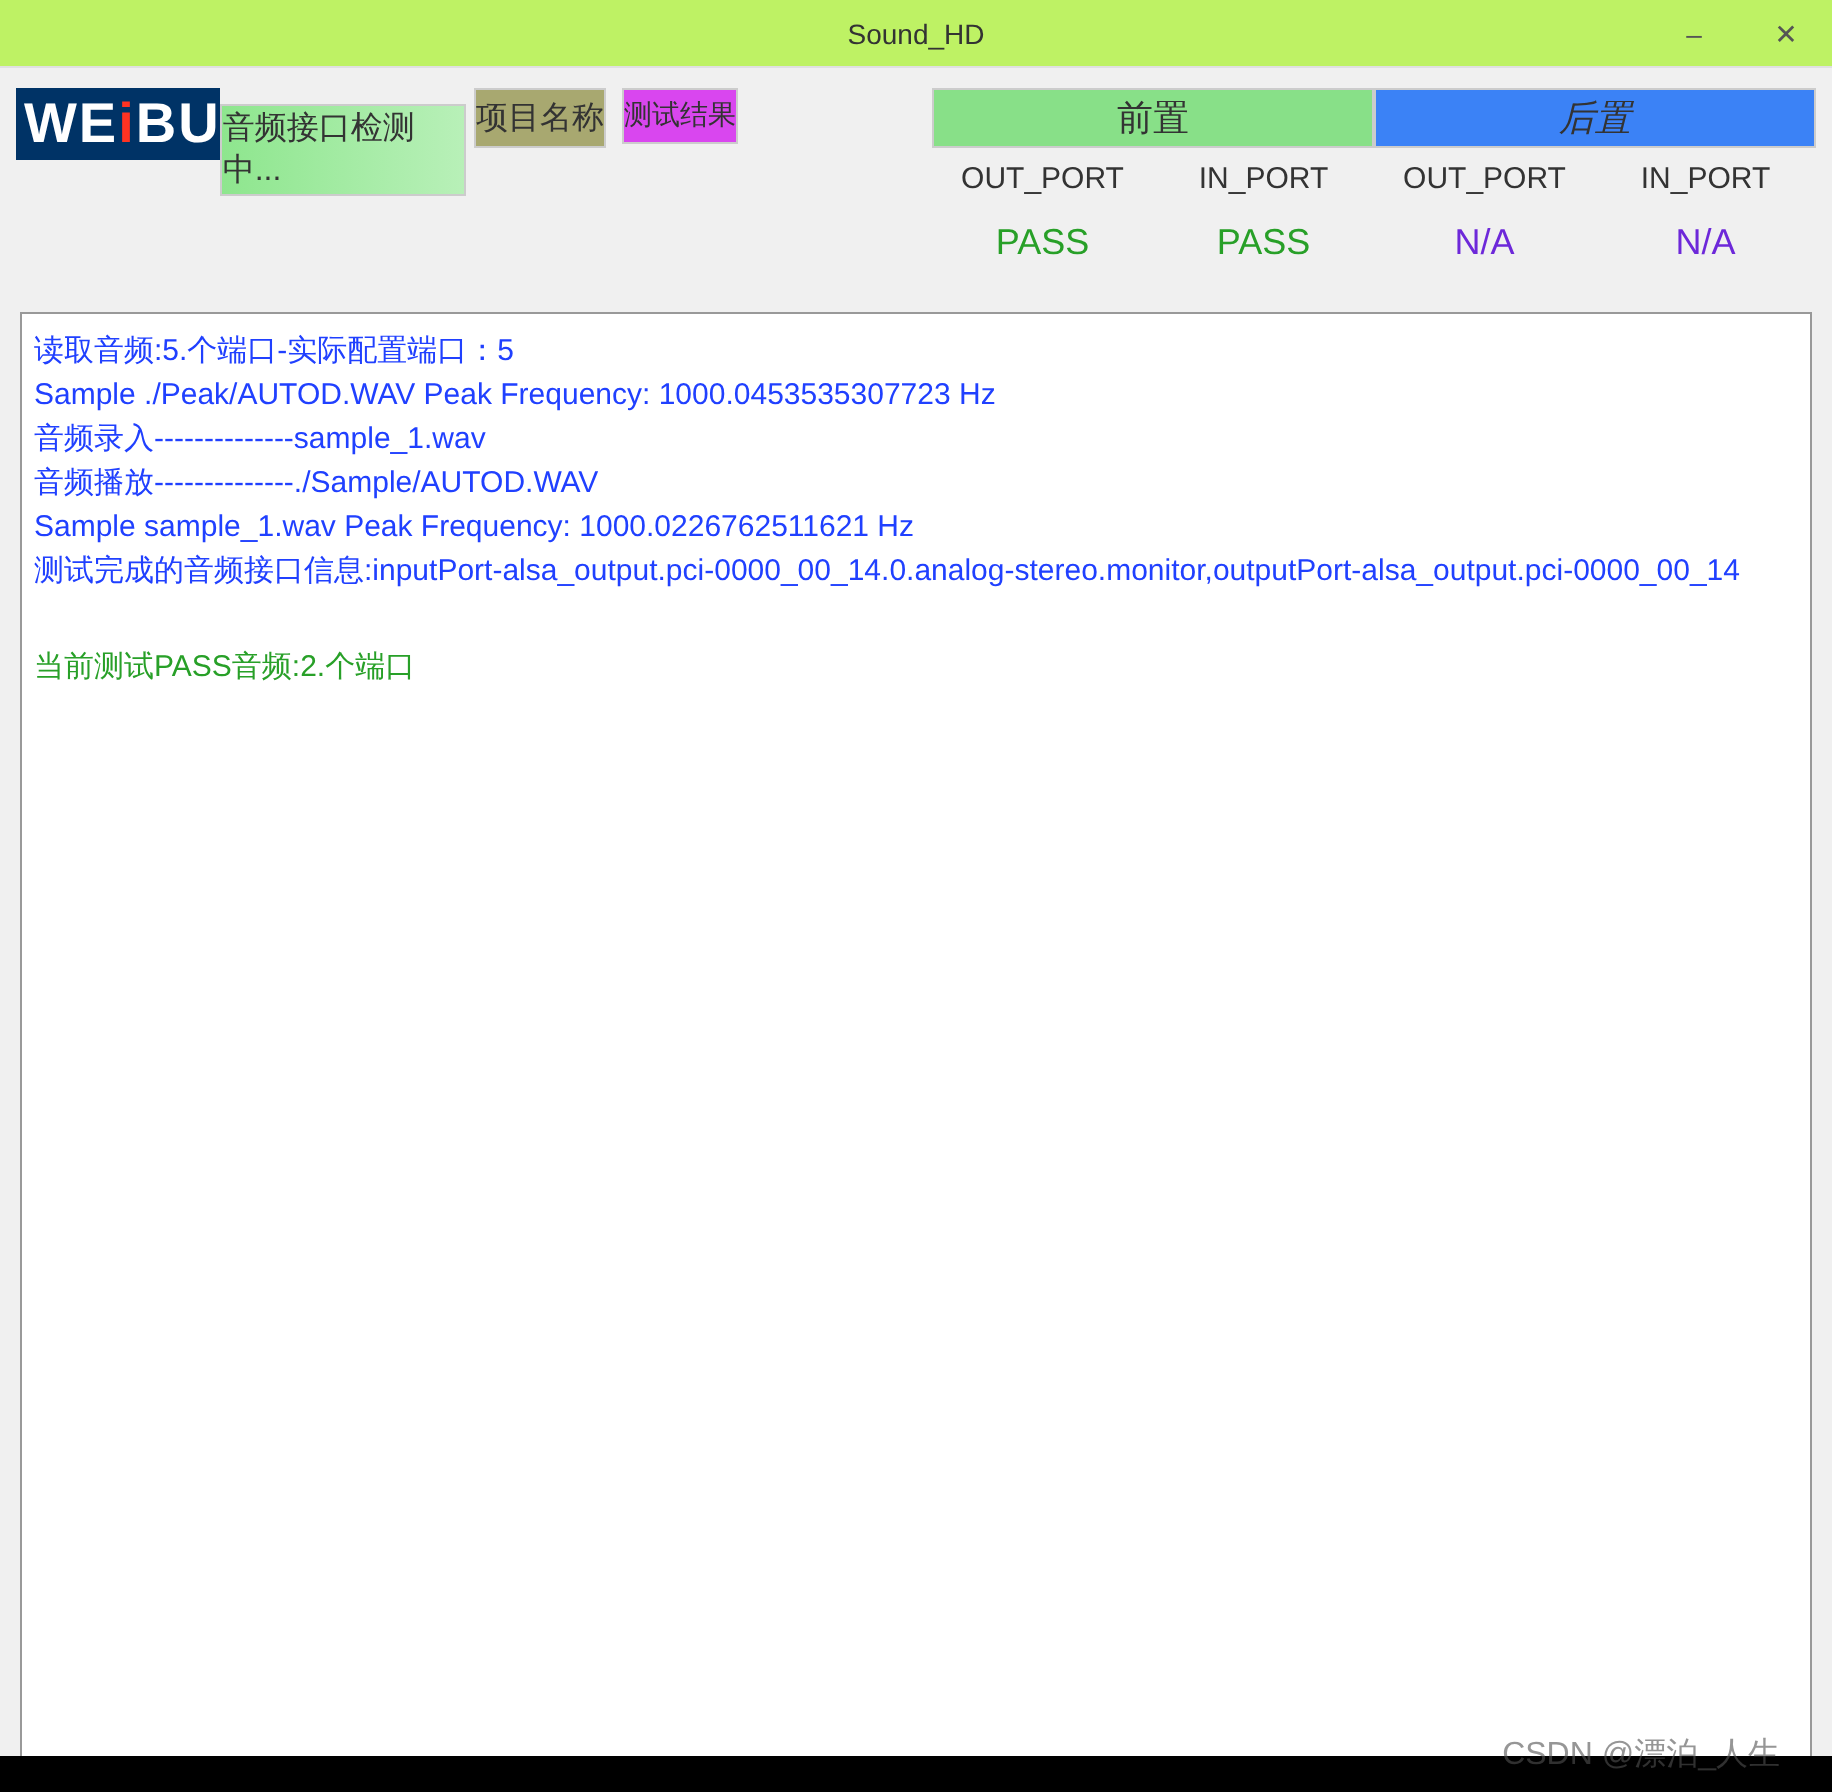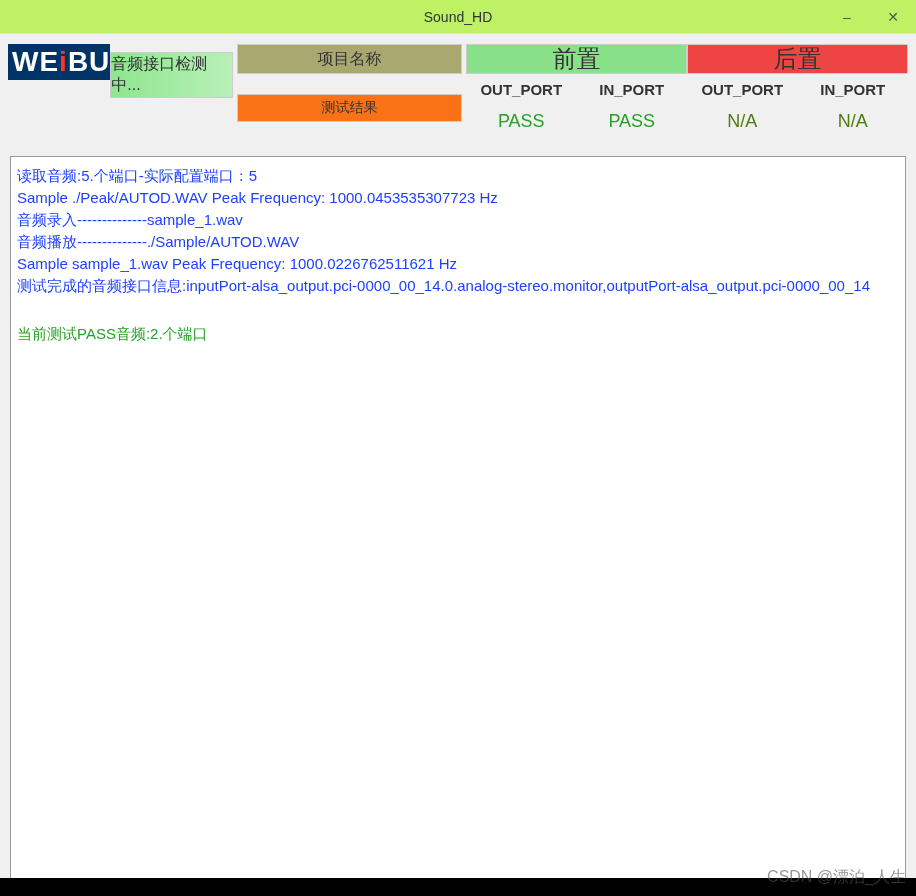--- a/index.html
+++ b/index.html
@@ -77,82 +77,81 @@
       border: 1px solid #ccc;
       display: flex;
       align-items: center;
       justify-content: center;
       font-size: 16px;
       color: #333;
     }
     .mid-col {
       width: 225px;
       display: flex;
-      flex-direction: column;
-      gap: 20px;
+      flex-direction: row;
+      gap: 8px;
       margin-left: 4px;
     }
     .hdr-cell {
       height: 28px;
       display: flex;
       align-items: center;
       justify-content: center;
       font-size: 16px;
       border: 1px solid #ccc;
     }
     .hdr-olive { background: #a8a870; color: #333; height: 30px; }
     .hdr-orange { background: #f09878; color: #333; font-size: 14px; }
-    .hdr-green { background: #f97316; color: #333; font-size: 14px; }
+    .hdr-green { background: #d946ef; color: #333; font-size: 14px; }
     .right-cols {
       flex: 1;
       display: flex;
       margin-left: 4px;
     }
     .port-group {
       flex: 1;
       display: flex;
       flex-direction: column;
     }
     .group-header {
       height: 30px;
       display: flex;
       align-items: center;
       justify-content: center;
-      font-size: 24px;
+      font-size: 18px;
       color: #333;
       border: 1px solid #ccc;
     }
     .group-header.front { background: #88e088; }
-    .group-header.back { background: #ef4444; }
+    .group-header.back { background: #3b82f6; font-style: italic; }
     .port-row {
       display: flex;
       height: 30px;
     }
     .port-cell {
       flex: 1;
       display: flex;
       align-items: center;
       justify-content: center;
       font-size: 15px;
       color: #333;
-      font-weight: bold;
     }
     .result-row {
       display: flex;
       height: 34px;
     }
     .result-cell {
       flex: 1;
       display: flex;
       align-items: center;
       justify-content: center;
       font-size: 18px;
     }
     .pass { color: #28a028; }
-    .na { color: #4d7c0f; }
+    .na { color: #6d28d9; }
     .log-container {
       margin: 18px 10px 0 10px;
       border: 1px solid #999;
       background: #ffffff;
       height: 892px;
       position: relative;
       overflow: hidden;
     }
     .log-inner {
       padding: 8px 6px;
@@ -204,21 +203,21 @@
       position: absolute;
       bottom: 0;
       left: 0;
       width: 916px;
       height: 18px;
       background: #000000;
     }
     .watermark {
       position: absolute;
       bottom: 8px;
-      right: 10px;
+      right: 26px;
       font-size: 16px;
       color: rgba(80,80,80,0.6);
       font-family: "Microsoft YaHei", Arial, sans-serif;
     }
   </style>
 </head>
 <body>
 
 <div class="titlebar">
   <span class="titlebar-title">Sound_HD</span>

